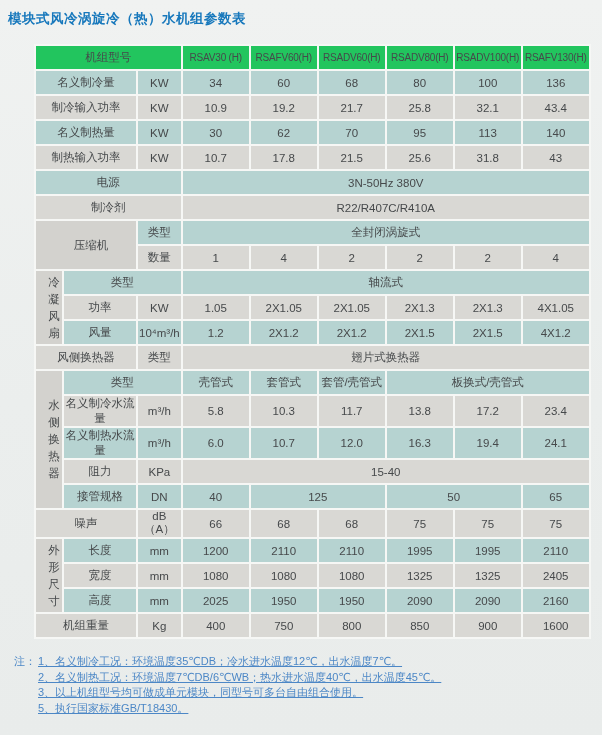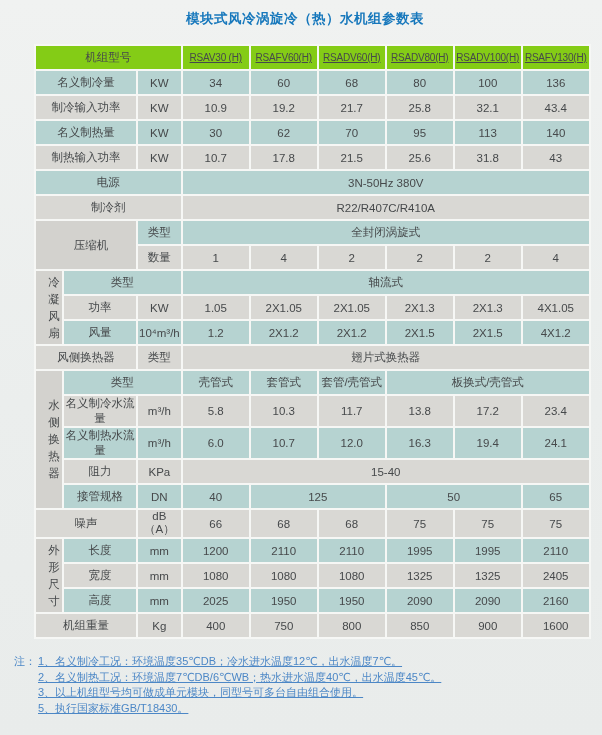--- a/index.html
+++ b/index.html
@@ -9,44 +9,43 @@
     background:linear-gradient(180deg,#f0f2f1 0%,#ebeeed 55%,#e9eceb 100%);
     color:#474a4c;
     overflow:hidden;
   }
   .page-title {
     margin:10px 0 0 8px;
     font-size:13.5px;
     font-weight:bold;
     color:#1778bc;
     letter-spacing:0.5px;
-    text-align:center;
   }
   table.spec {
     border-collapse:separate;
     border-spacing:2px;
     background:#f6f7f5;
     margin:16px 0 0 34px;
     table-layout:fixed;
   }
   td {
     height:23px;
     padding:0 1px;
     text-align:center;
     vertical-align:middle;
     font-size:11.5px;
     color:#46494b;
     overflow:hidden;
   }
-  tr.h td { background:#84cc16; }
+  tr.h td { background:#22c55e; }
   tr.t td { background:#b6d3d1; }
   tr.g td { background:#d9d8d4; }
   td.grp { background:#d3d2ce !important;padding-left:11px; }
   td.vert { white-space:pre-line; line-height:17px; font-size:11.5px; }
-  td.model { font-size:10px; letter-spacing:-0.2px;text-decoration:underline; }
+  td.model { font-size:10px; letter-spacing:-0.2px; }
   .notes {
     display:flex;
     margin:15px 0 0 14px;
     font-size:11px;
     color:#4c87c6;
     line-height:15.6px;
   }
   .notes-prefix { flex:0 0 auto; }
   .notes-list { flex:1 1 auto; padding-left:2px;text-decoration:underline; }
 </style>

